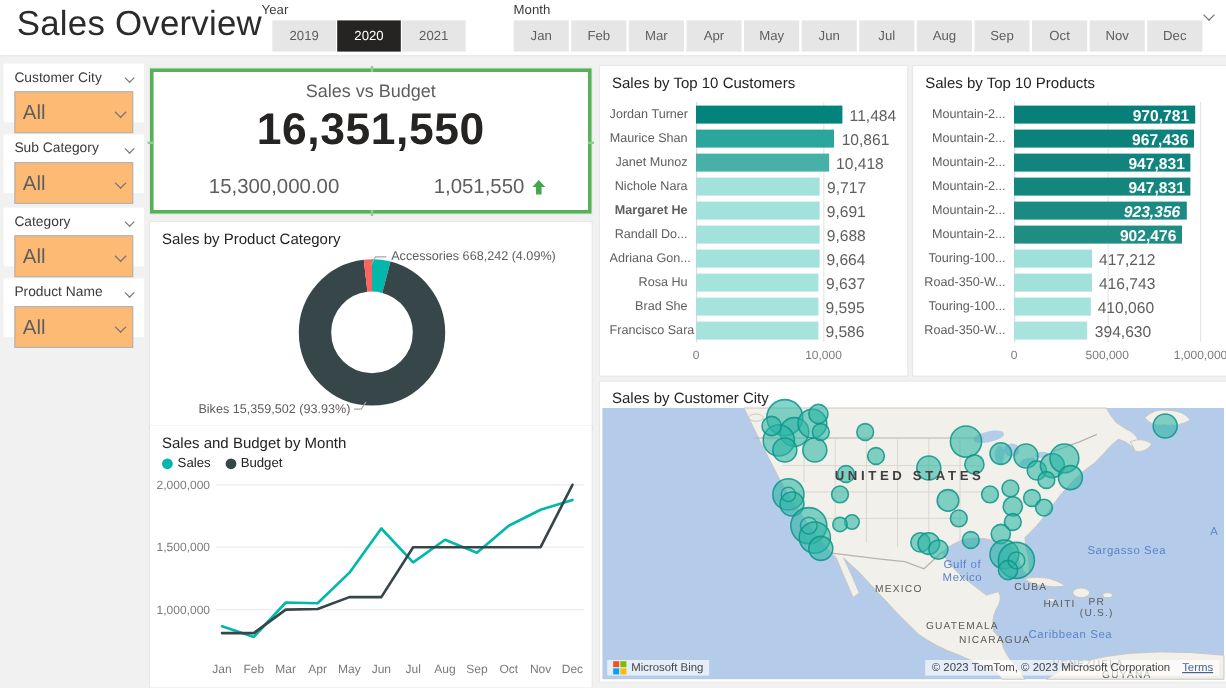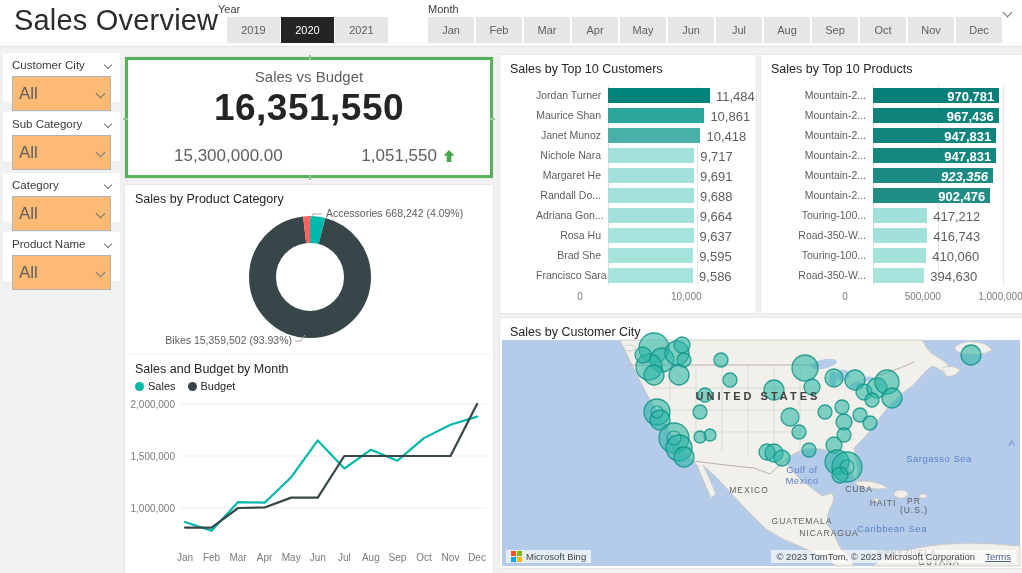--- a/index.html
+++ b/index.html
@@ -59,21 +59,21 @@
   #donut-svg { left:0; top:0; }
   #line-svg { left:0; top:46px; }
   .callout-text { font-size:10.5px; fill:#605e5c; }
   .callout-line { fill:none; stroke:#a6a6a6; stroke-width:1; }
 
   .legend { position:absolute; left:10px; top:25px; display:flex; gap:12px; font-size:11px; color:#252423; }
   .legend-item { display:flex; align-items:center; gap:4px; }
   .legend-dot { width:9px; height:9px; border-radius:50%; }
 
   
-  .bar-plot { position:absolute; top:30px; left:8px; right:6px; height:200px;margin-left:28px; }
+  .bar-plot { position:absolute; top:30px; left:8px; right:6px; height:200px; }
   .bar-grid { position:absolute; top:0; bottom:0; right:0; }
   .grid-v { position:absolute; top:0; bottom:0; width:1px; background:#e6e6e6; }
   .brow { height:20px; display:flex; align-items:center; position:relative; }
   .blabel { text-align:right; padding-right:7px; font-size:10.5px; color:#605e5c;
     white-space:nowrap; overflow:hidden; flex:none; }
   .btrack { position:relative; flex:1; height:15px; }
   .bbar { position:absolute; left:0; top:0; bottom:0; cursor:pointer; }
   .bval { position:absolute; font-size:13px; color:#605e5c; white-space:nowrap; top:1px; }
   .bval.inside { color:#fff; font-weight:bold; right:5px; }
   .tick-row { position:absolute; top:236px; left:8px; right:6px; height:14px; }
@@ -261,21 +261,21 @@
           </div>
         </div>
         <div class="brow">
           <div class="blabel" style="width: 72px;">Nichole Nara</div>
           <div class="btrack">
             <div class="bbar" style="width: 60.7313%; background: rgb(163, 226, 220);"></div>
             <span class="bval" style="left: calc(60.7313% + 6px);">9,717</span>
           </div>
         </div>
         <div class="brow">
-          <div class="blabel" style="width: 72px;">Margaret He</div>
+          <div class="blabel" style="width: 72px; font-weight: bold;">Margaret He</div>
           <div class="btrack">
             <div class="bbar" style="width: 60.5688%; background: rgb(163, 226, 220);"></div>
             <span class="bval" style="left: calc(60.5688% + 6px);">9,691</span>
           </div>
         </div>
         <div class="brow">
           <div class="blabel" style="width: 72px;">Randall Do...</div>
           <div class="btrack">
             <div class="bbar" style="width: 60.55%; background: rgb(163, 226, 220);"></div>
             <span class="bval" style="left: calc(60.55% + 6px);">9,688</span>

